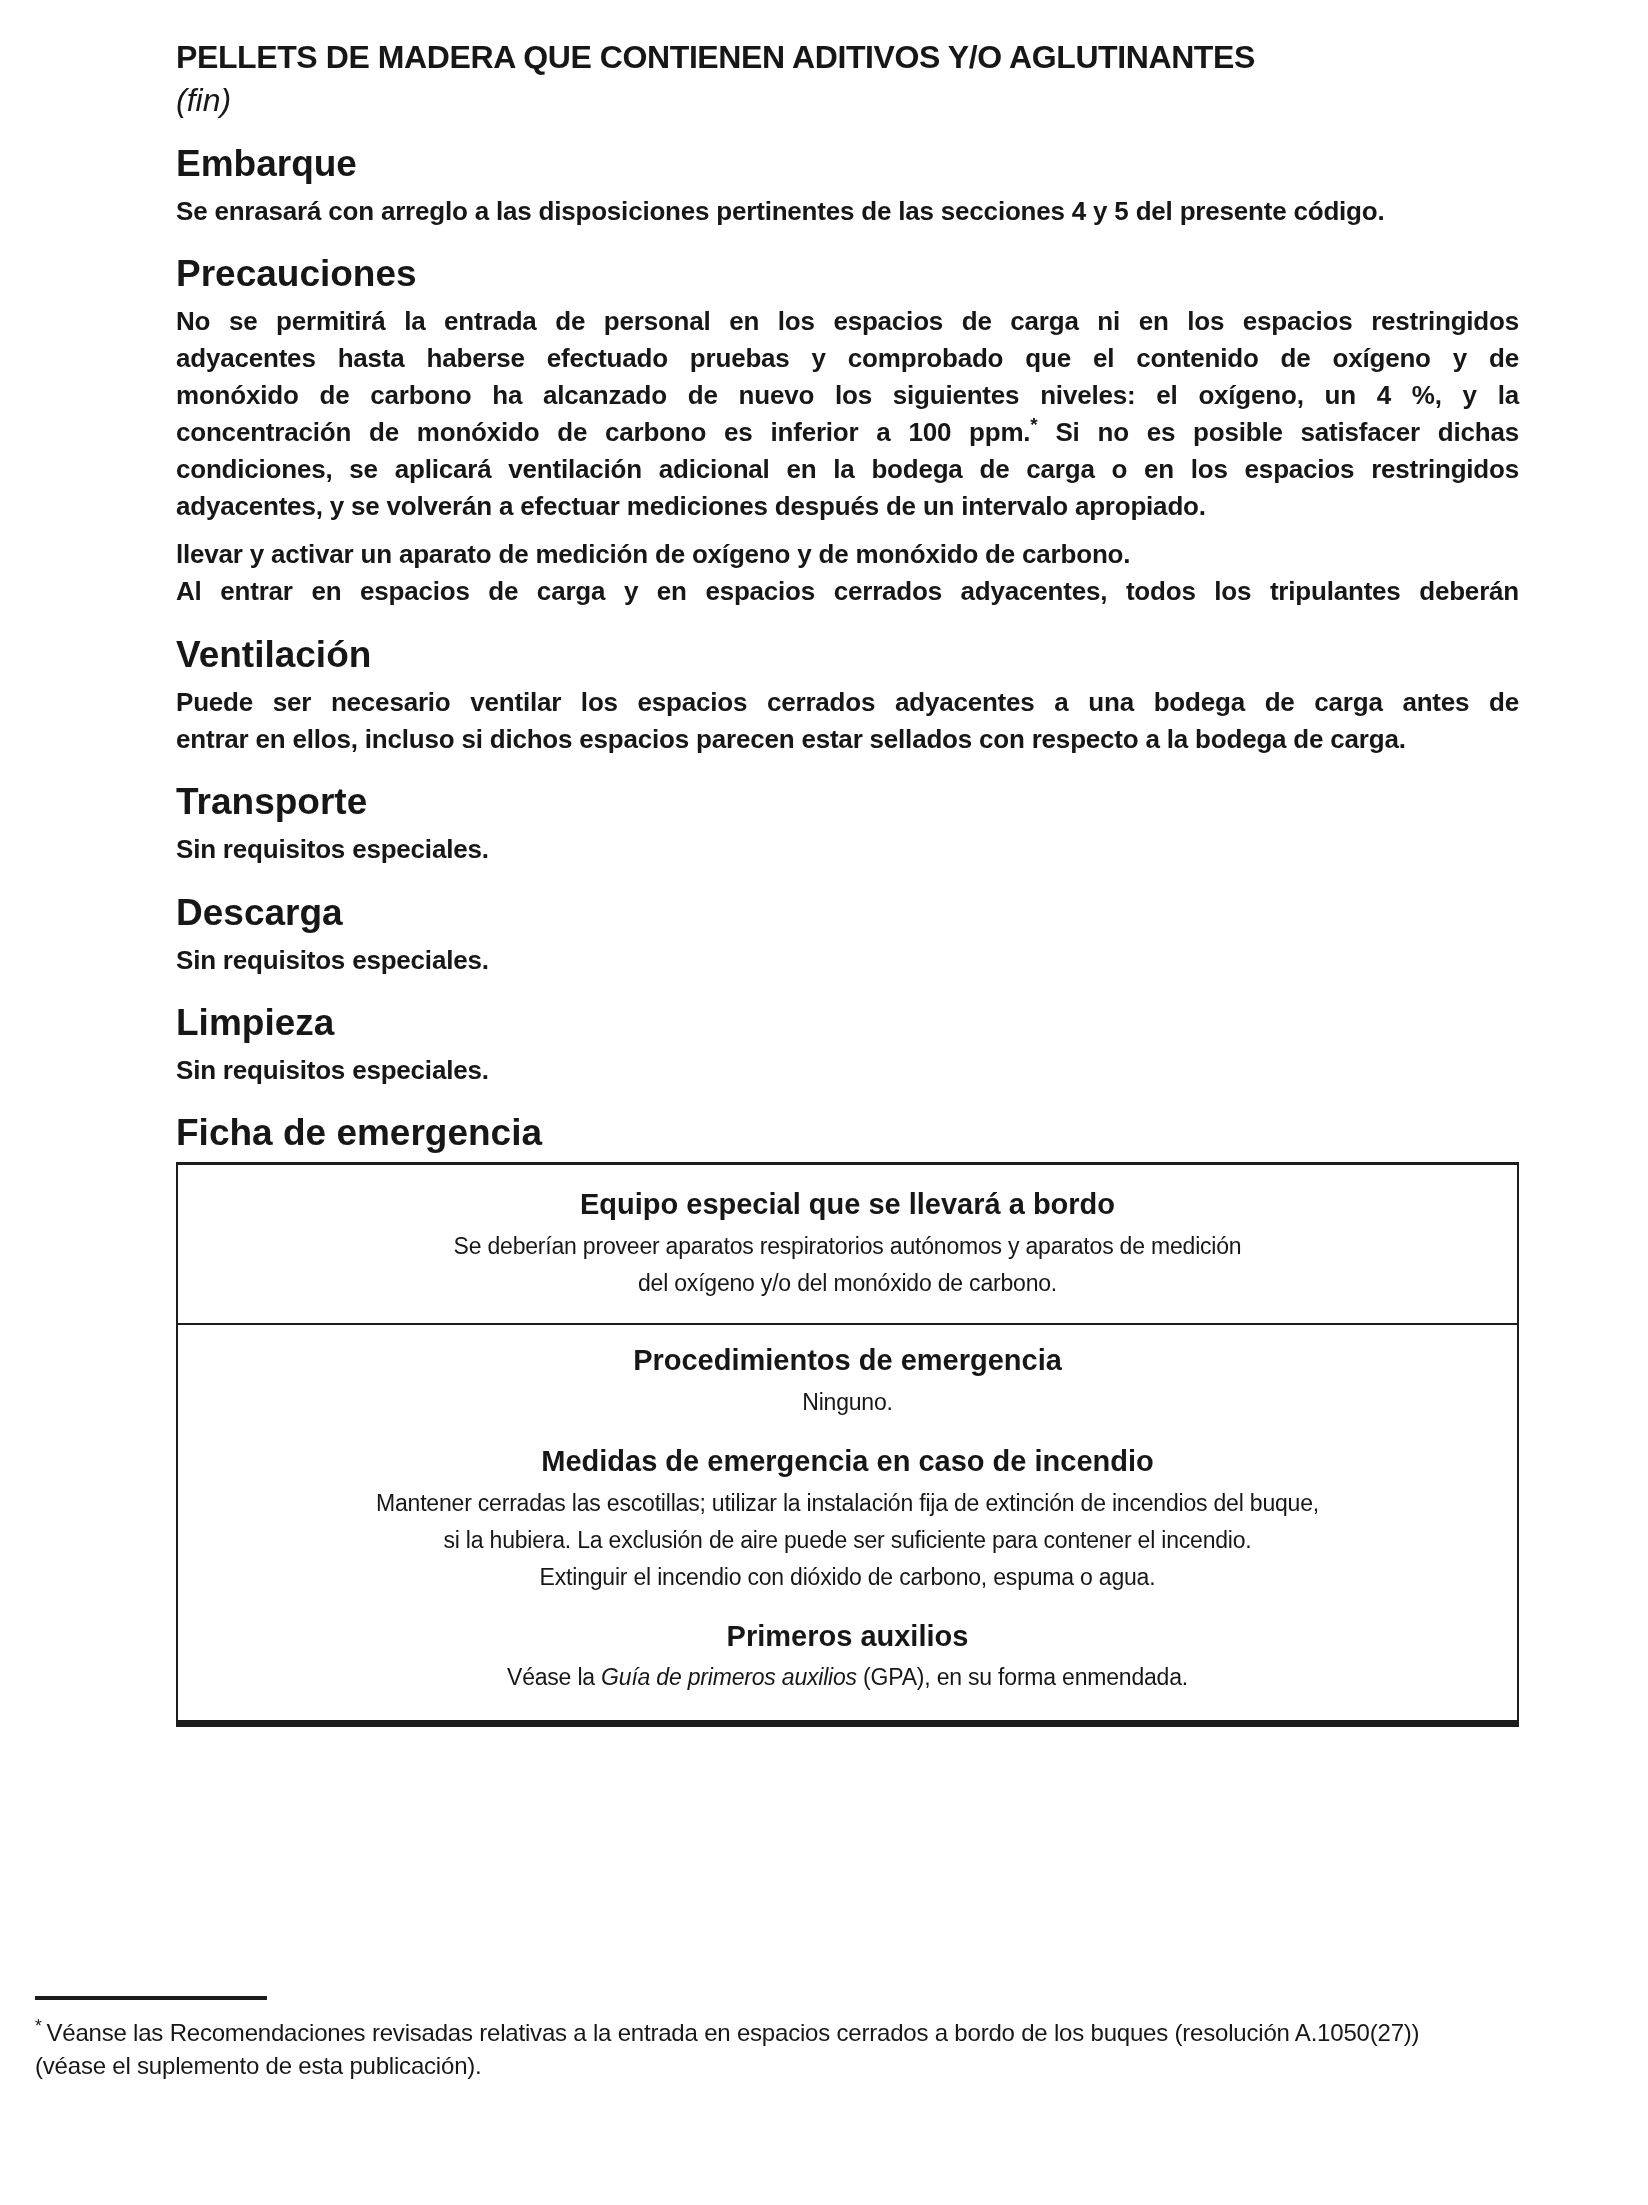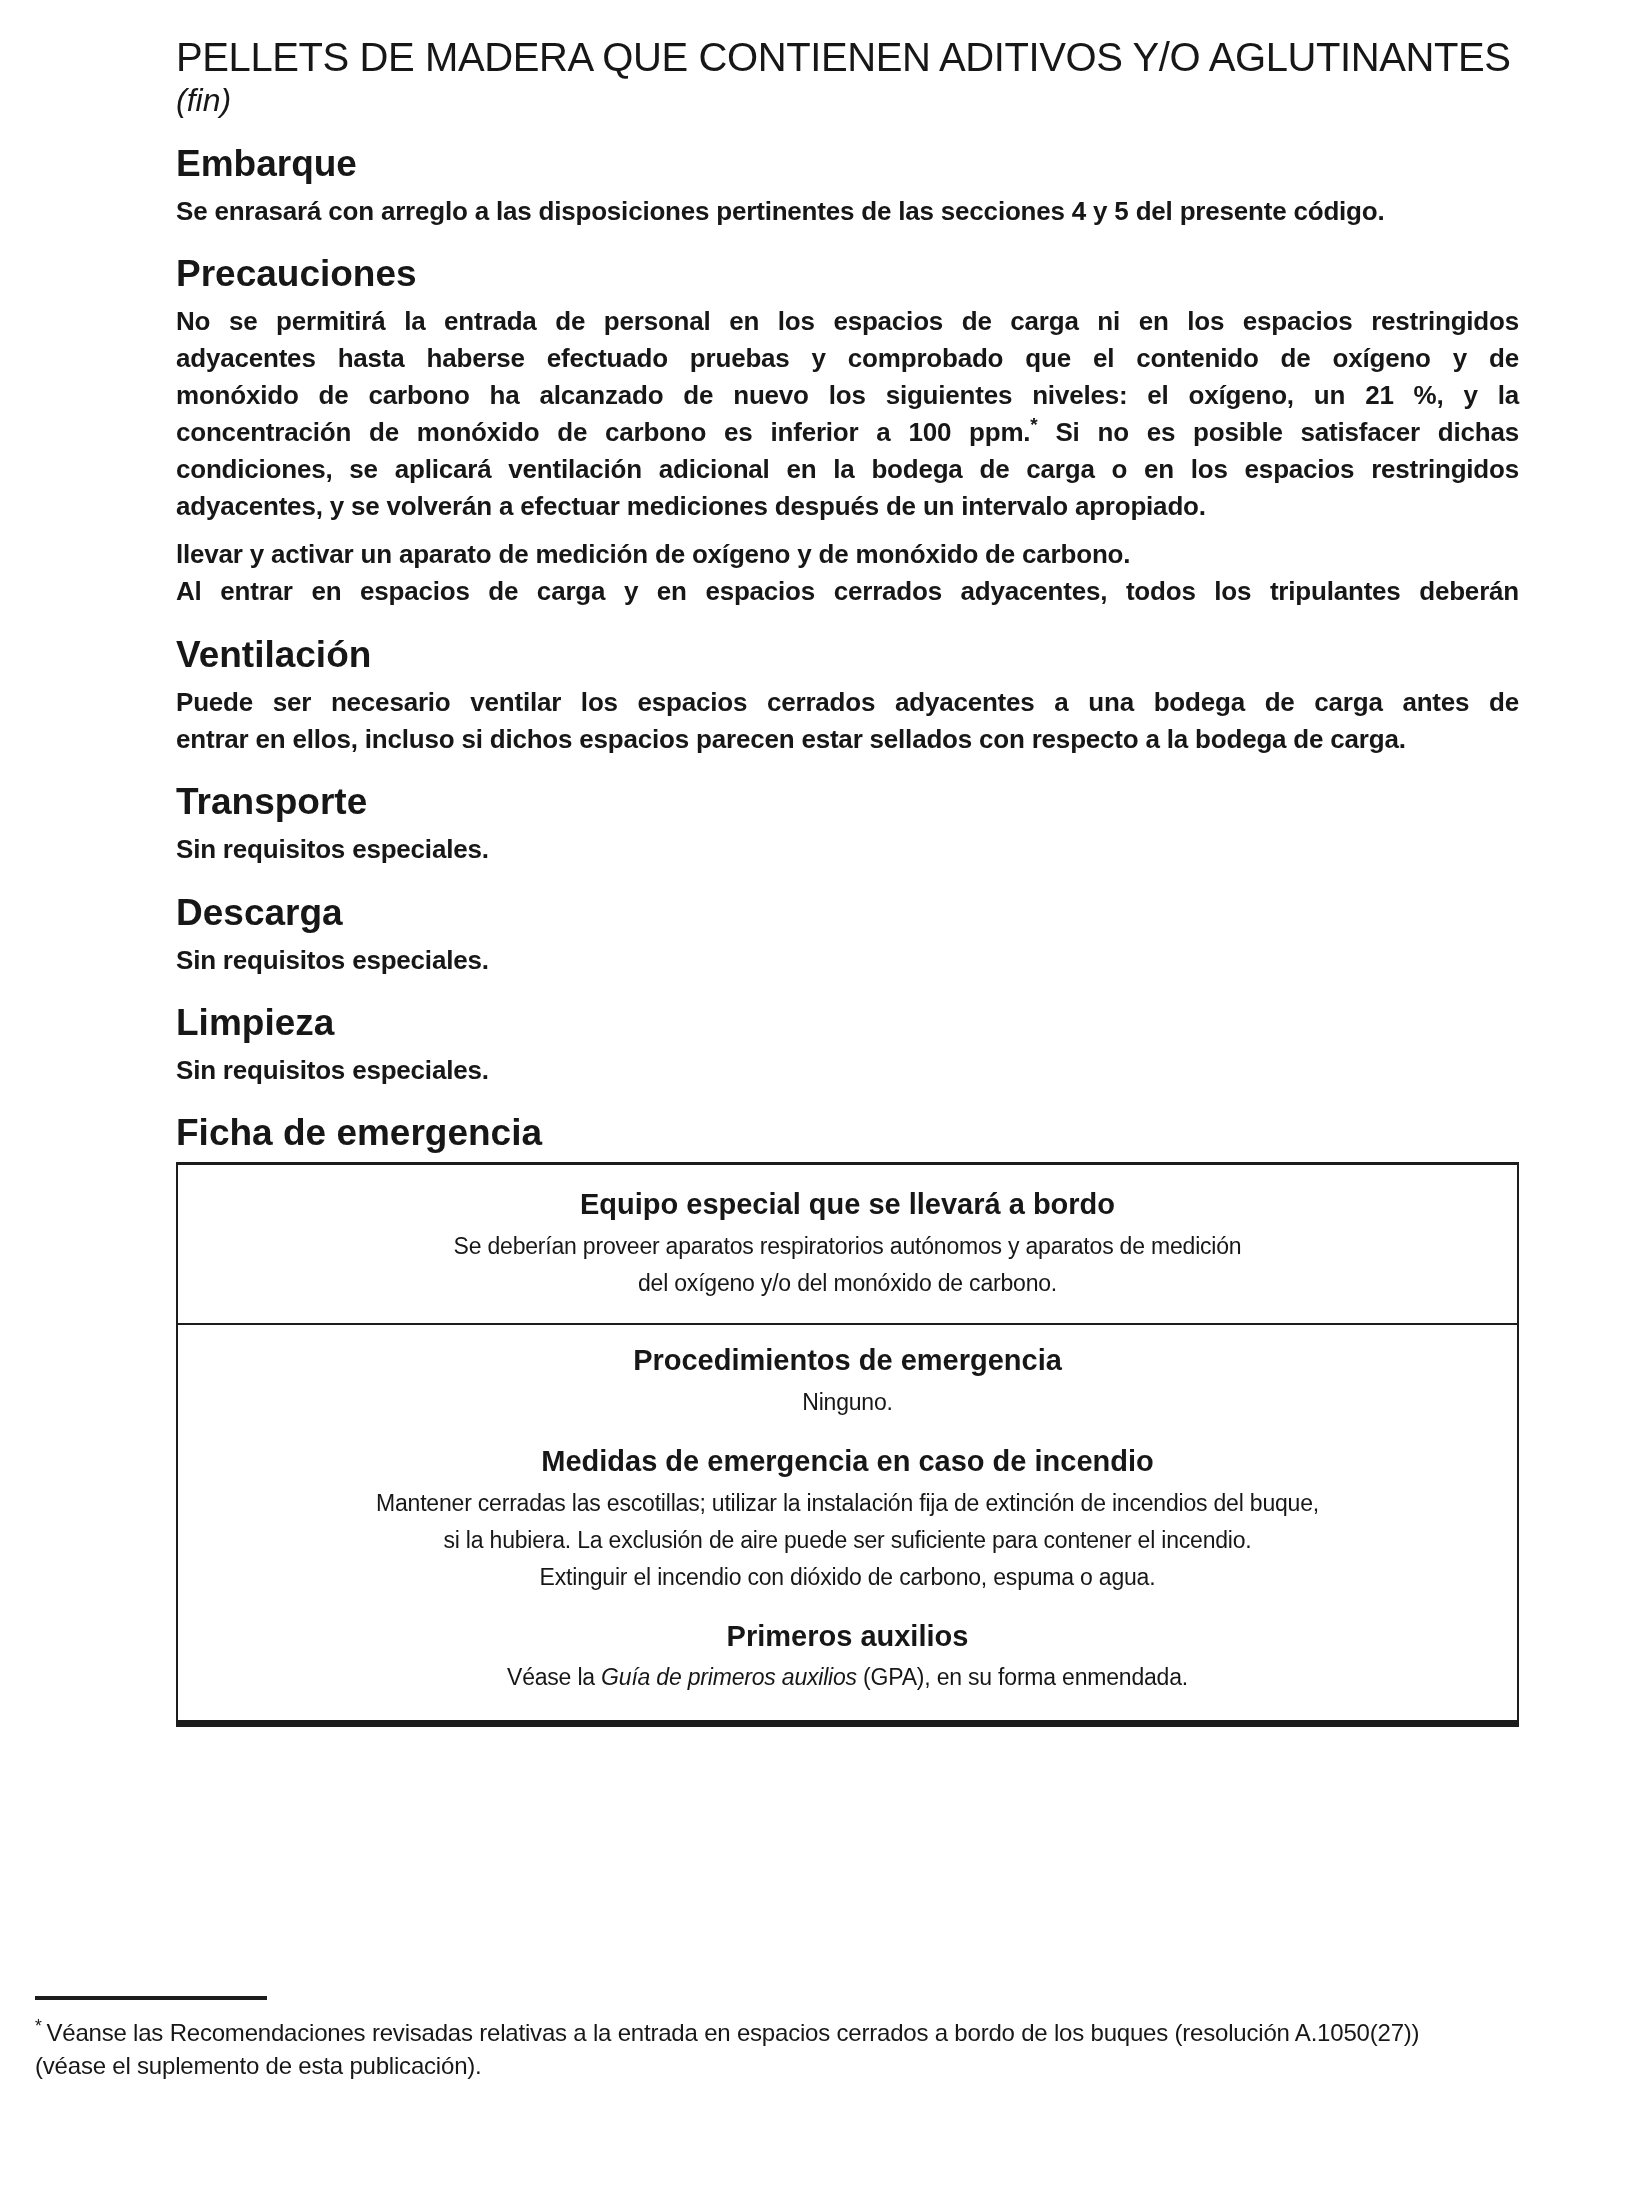--- a/index.html
+++ b/index.html
@@ -10,22 +10,22 @@
     font-family:"Liberation Sans", sans-serif;
     position:relative;
     overflow:hidden;
   }
   .content {
     position:absolute;
     left:176px; top:37px;
     width:1343px;
   }
   .doc-title {
-    font-size:40px;
-    font-weight:normal;
+    font-size:32px;
+    font-weight:bold;
     letter-spacing:-0.4px;
     line-height:41px;
   }
   .doc-subtitle {
     font-size:32px;
     font-style:italic;
     line-height:40px;
     margin-top:1.6px;
   }
   .sec-heading {
@@ -117,21 +117,21 @@
     <div class="para">
       <div class="pline single">Se enrasará con arreglo a las disposiciones pertinentes de las secciones 4 y 5 del presente código.</div>
     </div>
   </div>
 
   <div>
     <div class="sec-heading">Precauciones</div>
     <div class="para">
       <div class="pline">No se permitirá la entrada de personal en los espacios de carga ni en los espacios restringidos</div>
       <div class="pline">adyacentes hasta haberse efectuado pruebas y comprobado que el contenido de oxígeno y de</div>
-      <div class="pline">monóxido de carbono ha alcanzado de nuevo los siguientes niveles: el oxígeno, un 21 %, y la</div>
+      <div class="pline">monóxido de carbono ha alcanzado de nuevo los siguientes niveles: el oxígeno, un 4 %, y la</div>
       <div class="pline"><span>concentración de monóxido de carbono es inferior a 100 ppm.</span><sup class="star">*</sup> <span>Si no es posible satisfacer dichas</span></div>
       <div class="pline">condiciones, se aplicará ventilación adicional en la bodega de carga o en los espacios restringidos</div>
       <div class="pline last">adyacentes, y se volverán a efectuar mediciones después de un intervalo apropiado.</div>
     </div>
     <div class="para">
       <div class="pline last">llevar y activar un aparato de medición de oxígeno y de monóxido de carbono.</div>
       <div class="pline">Al entrar en espacios de carga y en espacios cerrados adyacentes, todos los tripulantes deberán</div>
     </div>
   </div>
 

